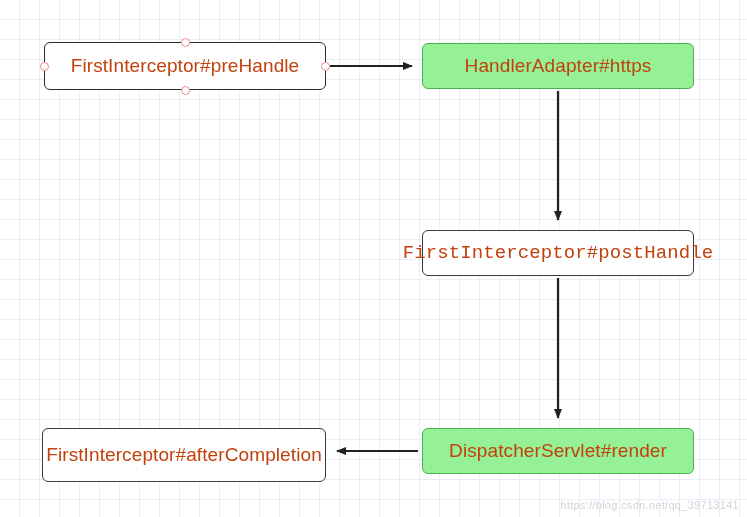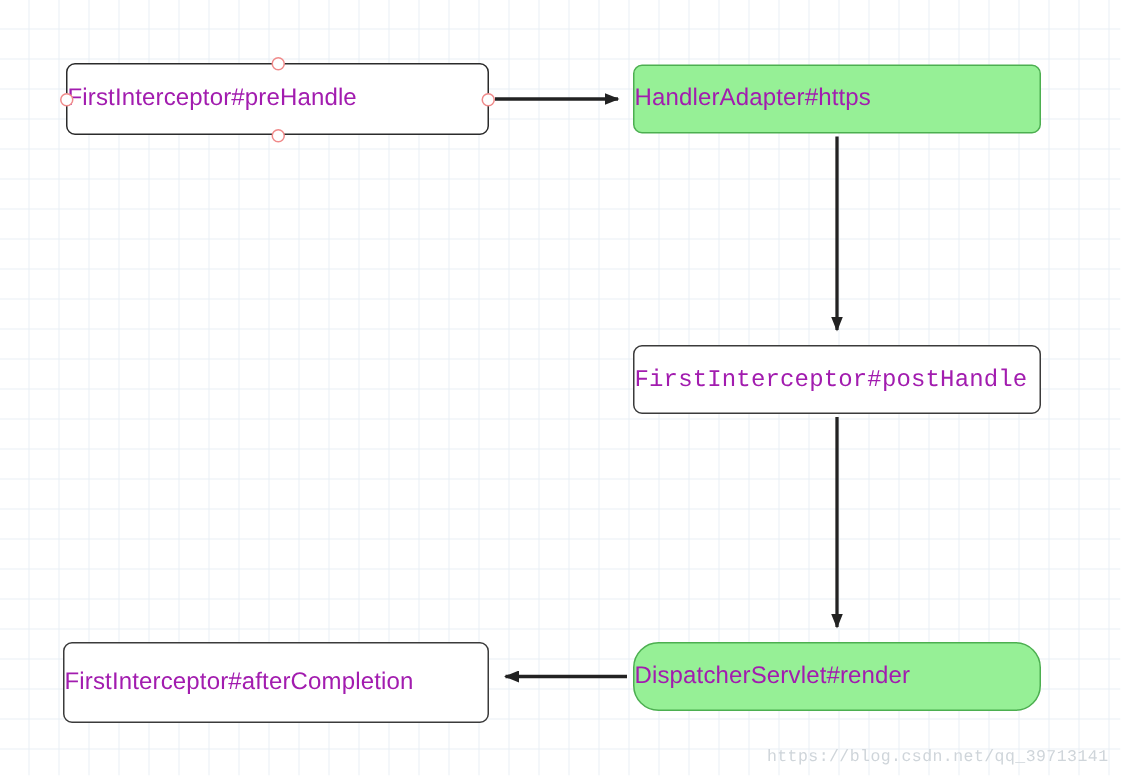--- a/index.html
+++ b/index.html
@@ -19,22 +19,23 @@
     background-position: -1px -1px;
     overflow: hidden;
     font-family: "Liberation Sans", sans-serif;
   }
   .node {
     position: absolute;
     box-sizing: border-box;
     border-radius: 6px;
     display: flex;
     align-items: center;
-    font-size: 16px;
-    color: #a21caf;
+    justify-content: center;
+    font-size: 19px;
+    color: #c2410c;
     letter-spacing: 0.1px;
     white-space: nowrap;
   }
   .node-plain {
     background: #ffffff;
     border: 1.6px solid #3b3b3b;
   }
   .node-green {
     background: #96f096;
     border: 1.6px solid #4caf50;
@@ -59,21 +60,21 @@
     height: 517px;
     pointer-events: none;
   }
   .watermark {
     position: absolute;
     right: 8px;
     bottom: 6px;
     font-size: 11px;
     color: #cfd5da;
     letter-spacing: 0.3px;
-    font-family: Liberation Mono, monospace;
+    font-family: Liberation Sans, sans-serif;
     margin-top: 48px;
   }
 </style>
 </head>
 <body>
 
 <div id="canvas">
 
   <svg class="edges" viewBox="0 0 747 517">
     <defs>
@@ -97,21 +98,21 @@
   <div class="handle" style="left:181px; top:86px;"></div>
 
   <div class="node node-green" style="left:422px; top:43px; width:272px; height:46px;">
     <span>HandlerAdapter#https</span>
   </div>
 
   <div class="node node-plain" style="left:422px; top:230px; width:272px; height:46px;font-family:Liberation Mono, monospace;">
     <span>FirstInterceptor#postHandle</span>
   </div>
 
-  <div class="node node-green" style="left:422px; top:428px; width:272px; height:46px;border-radius:17px;">
+  <div class="node node-green" style="left:422px; top:428px; width:272px; height:46px;">
     <span>DispatcherServlet#render</span>
   </div>
 
   <div class="node node-plain" style="left:42px; top:428px; width:284px; height:54px;">
     <span>FirstInterceptor#afterCompletion</span>
   </div>
 
   <div class="watermark">https://blog.csdn.net/qq_39713141</div>
 </div>
 

